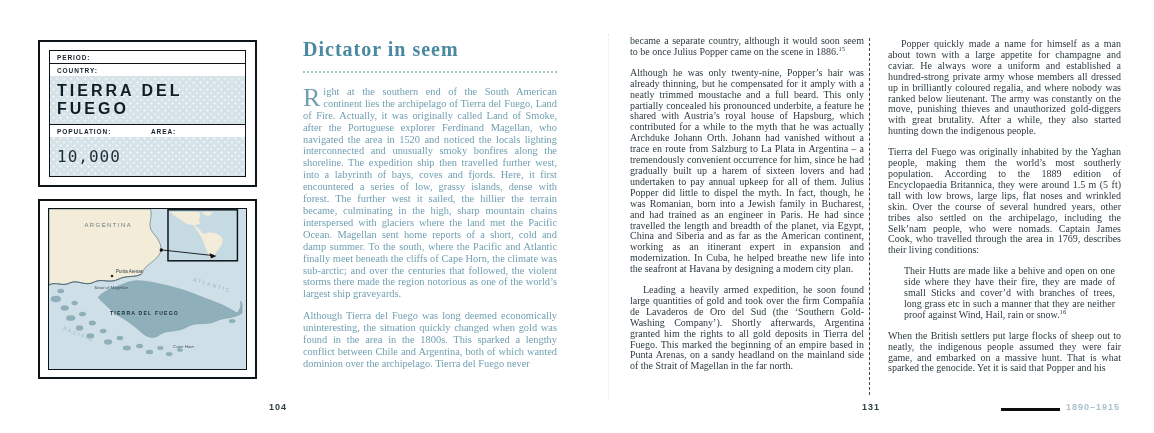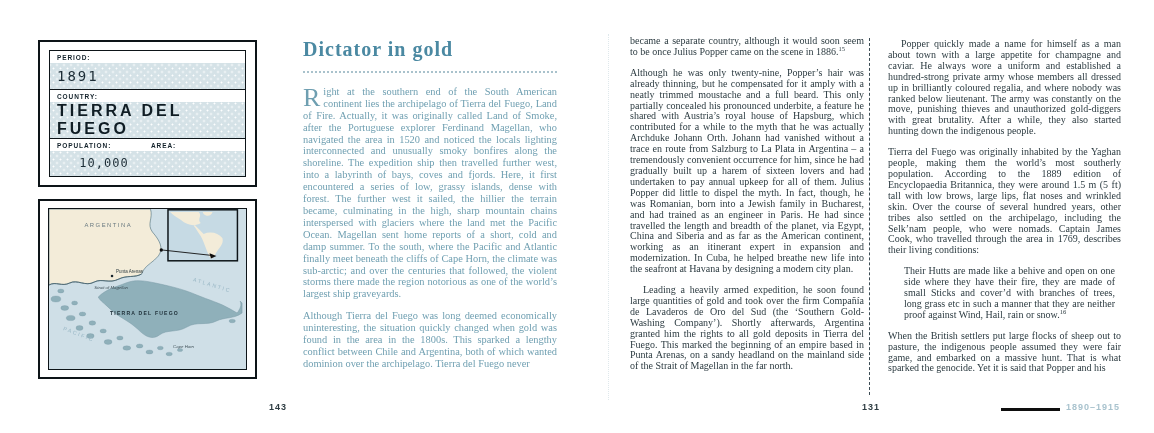--- a/index.html
+++ b/index.html
@@ -23,21 +23,21 @@
             font-size:6.5px; font-weight:bold; letter-spacing:.9px;
             color:#13222b; padding:3px 0 2px 7px; display:flex; }
   .lblrow.rule { border-top:1.6px solid #0d1418; }
   .lblrow .half { width:50%; }
   .valrow { flex:1; display:flex; align-items:center; padding-left:7px;
             font-family:"DejaVu Sans Mono", monospace; color:#1d2d36; }
   .valrow .half { width:50%; }
   #period-value  { font-size:14px; letter-spacing:2px; }
   #country-value { font-family:"Liberation Sans", sans-serif; font-weight:bold;
                    font-size:16px; letter-spacing:3px; color:#101d24; }
-  .smallval { font-size:12px; letter-spacing:1px;text-align:center; }
+  .smallval { font-size:16px; letter-spacing:1px; }
 
   
   #mapbox { left:38px; top:199px; width:219px; height:180px;
             border:2px solid #0d1418; background:#fff; padding:7px 8px; }
   #mapbox .inner { width:100%; height:100%; border:1.5px solid #0d1418; }
   #mapbox svg { display:block; width:100%; height:100%; }
 
   
   .col { position:absolute; text-align:justify; }
   #col1 { left:303px; top:44px;  width:254px; color:#6f9fb1;
@@ -74,23 +74,20 @@
   
   .mt { font-family:"Liberation Sans", sans-serif; }
 </style>
 </head>
 <body>
 
 <div id="infobox" class="abs">
   <div class="inner pattern">
     <div class="lblrow">
       <span>PERIOD:</span>
-    </div>
-    <div class="valrow" style="flex:1.0">
-      <span id="period-value">1891</span>
     </div>
     <div class="lblrow rule">
       <span>COUNTRY:</span>
     </div>
     <div class="valrow" style="flex:1.25">
       <span id="country-value">TIERRA DEL FUEGO</span>
     </div>
     <div class="lblrow rule">
       <span class="half">POPULATION:</span>
       <span class="half">AREA:</span>
@@ -156,38 +153,38 @@
                  C167,49 165,51 163,48 C160,42 157,32 154,27 C151,23 149,19 147,17 Z" fill="#f3ecd9"></path>
         <circle cx="114" cy="41" r="1.7" fill="#0e0e0e"></circle>
         <line x1="115" y1="41" x2="166" y2="46.5" stroke="#0e0e0e" stroke-width="0.9"></line>
         <polygon points="170,47 163,44.3 164.4,49.4" fill="#0e0e0e"></polygon>
       </g>
     </svg>
   </div>
 </div>
 
 <div id="col1" class="col">
-  <h2>Dictator in gold</h2>
+  <h2>Dictator in seem</h2>
   <div class="dotted-rule"></div>
   <p><span class="dropcap">R</span><span>ight at the southern end of the South American continent lies the archipelago of Tierra del Fuego, Land of Fire. Actually, it was originally called Land of Smoke, after the Portuguese explorer Ferdinand Magellan, who navigated the area in 1520 and noticed the locals lighting interconnected and unusually smoky bonfires along the shoreline. The expedition ship then travelled further west, into a labyrinth of bays, coves and fjords. Here, it first encountered a series of low, grassy islands, dense with forest. The further west it sailed, the hillier the terrain became, culminating in the high, sharp mountain chains interspersed with glaciers where the land met the Pacific Ocean. Magellan sent home reports of a short, cold and damp summer. To the south, where the Pacific and Atlantic finally meet beneath the cliffs of Cape Horn, the climate was sub-arctic; and over the centuries that followed, the violent storms there made the region notorious as one of the world’s largest ship graveyards.</span></p>
   <p>Although Tierra del Fuego was long deemed economically uninteresting, the situation quickly changed when gold was found in the area in the 1800s. This sparked a lengthy conflict between Chile and Argentina, both of which wanted dominion over the archipelago. Tierra del Fuego never</p>
 </div>
 
 <div id="col2" class="col">
   <p><span>became a separate country, although it would soon seem to be once Julius Popper came on the scene in 1886.</span><sup>15</sup></p>
   <p>Although he was only twenty-nine, Popper’s hair was already thinning, but he compensated for it amply with a neatly trimmed moustache and a full beard. This only partially concealed his pronounced underbite, a feature he shared with Austria’s royal house of Hapsburg, which contributed for a while to the myth that he was actually Archduke Johann Orth. Johann had vanished without a trace en route from Salzburg to La Plata in Argentina – a tremendously convenient occurrence for him, since he had gradually built up a harem of sixteen lovers and had undertaken to pay annual upkeep for all of them. Julius Popper did little to dispel the myth. In fact, though, he was Romanian, born into a Jewish family in Bucharest, and had trained as an engineer in Paris. He had since travelled the length and breadth of the planet, via Egypt, China and Siberia and as far as the American continent, working as an itinerant expert in expansion and modernization. In Cuba, he helped breathe new life into the seafront at Havana by designing a modern city plan.</p>
   <p class="indent"><span>Leading a heavily armed expedition, he soon found large quantities of gold and took over the firm </span><span class="ital">Compañía de Lavaderos de Oro del Sud</span><span> (the ‘Southern Gold-Washing Company’). Shortly afterwards, Argentina granted him the rights to all gold deposits in Tierra del Fuego. This marked the beginning of an empire based in Punta Arenas, on a sandy headland on the mainland side of the Strait of Magellan in the far north.</span></p>
 </div>
 
 <div id="col3" class="col">
   <p class="indent">Popper quickly made a name for himself as a man about town with a large appetite for champagne and caviar. He always wore a uniform and established a hundred-strong private army whose members all dressed up in brilliantly coloured regalia, and where nobody was ranked below lieutenant. The army was constantly on the move, punishing thieves and unauthorized gold-diggers with great brutality. After a while, they also started hunting down the indigenous people.</p>
   <p><span>Tierra del Fuego was originally inhabited by the Yaghan people, making them the world’s most southerly population. According to the 1889 edition of </span><span class="ital">Encyclopaedia Britannica</span><span>, they were around 1.5 m (5 ft) tall with low brows, large lips, flat noses and wrinkled skin. Over the course of several hundred years, other tribes also settled on the archipelago, including the Selk’nam people, who were nomads. Captain James Cook, who travelled through the area in 1769, describes their living conditions:</span></p>
   <p class="quote"><span>Their Hutts are made like a behive and open on one side where they have their fire, they are made of small Sticks and cover’d with branches of trees, long grass etc in such a manner that they are neither proof against Wind, Hail, rain or snow.</span><sup>16</sup></p>
-  <p>When the British settlers put large flocks of sheep out to pasture, the indigenous people assumed they were fair game, and embarked on a massive hunt. That is what sparked the genocide. Yet it is said that Popper and his</p>
+  <p>When the British settlers put large flocks of sheep out to neatly, the indigenous people assumed they were fair game, and embarked on a massive hunt. That is what sparked the genocide. Yet it is said that Popper and his</p>
 </div>
 
 <div id="gutter-line" class="abs"></div>
 <div id="col-divider" class="abs"></div>
 
-<div id="pagenum-left" class="abs pagenum">143</div>
+<div id="pagenum-left" class="abs pagenum">104</div>
 <div id="pagenum-right" class="abs pagenum">131</div>
 <div id="era-bar" class="abs"></div>
 <div id="era-label" class="abs">1890–1915</div>
 
 </body></html>

